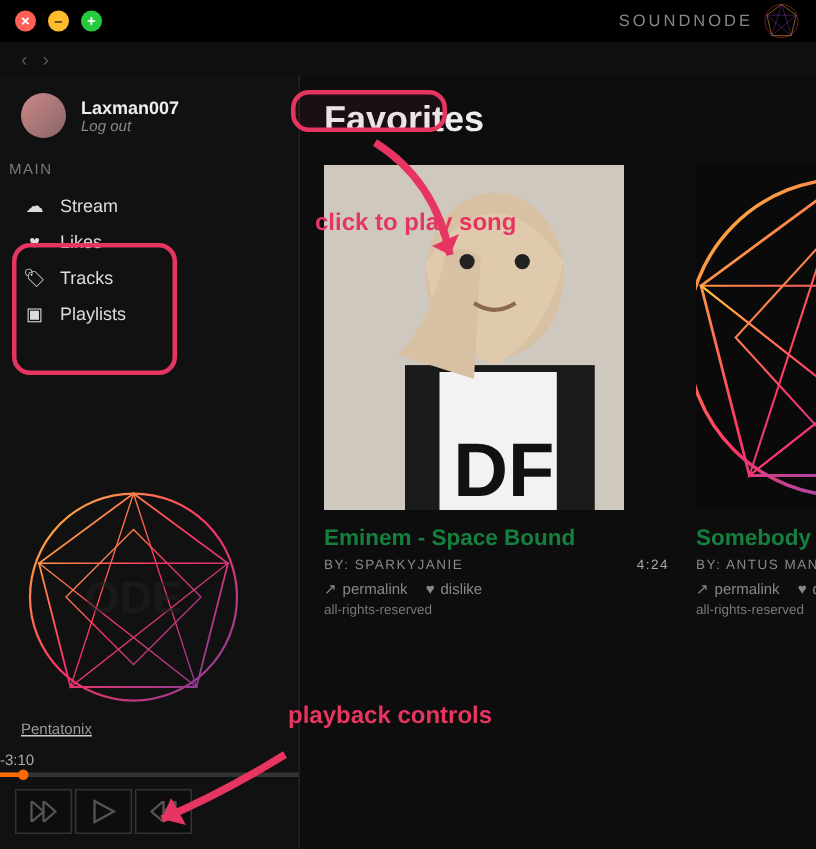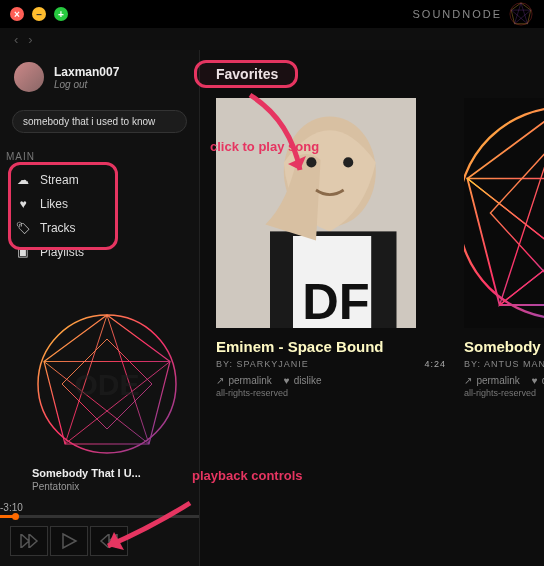--- a/index.html
+++ b/index.html
@@ -18,49 +18,49 @@
 .user { display:flex; align-items:center; gap:10px; padding:12px 14px; }
 .avatar { width:30px; height:30px; border-radius:50%; background:linear-gradient(135deg,#c88 0%,#866 100%); }
 .user-info .uname { font-size:12px; font-weight:bold; color:#eee; }
 .user-info .logout { font-size:10px; color:#888;font-style:italic; }
 .search-box { margin:6px 12px 14px; }
 .search-box input { width:100%; background:#1c1c1c; border:1px solid #333; border-radius:12px; padding:5px 10px; color:#ddd; font-size:10px; outline:none; }
 .section-label { font-size:10px; color:#777; padding:4px 6px; letter-spacing:1px; }
 .nav-list { list-style:none; padding:2px 6px; }
 .nav-item { display:flex; align-items:center; gap:10px; padding:5px 10px; font-size:12px; color:#ddd; cursor:pointer; }
 .nav-item .icon { width:14px; display:inline-flex; justify-content:center; font-size:12px; }
-.now-playing { margin-top:auto; padding:10px 32px 6px; }
+.now-playing { margin-top:auto; padding:10px 14px 6px;text-decoration:underline; }
 .np-art { width:150px; height:150px; margin-bottom:8px; }
 .np-title { font-size:11px; font-weight:bold; color:#eee; margin-bottom:2px; }
 .np-artist { font-size:10px; color:#999; }
 .np-time { text-align:left; font-size:10px; color:#aaa; padding:4px 14px 2px 0; }
 .progress { height:3px; background:#333; margin:0 0 6px; position:relative; }
 .progress-fill { height:100%; width:8%; background:#ff6a00; position:relative; }
 .progress-fill::after { content:""; position:absolute; right:-3px; top:-2px; width:7px; height:7px; border-radius:50%; background:#ff6a00; }
 .pb-controls { display:flex; gap:2px; align-items:center; padding:2px 10px 10px; }
 .pb-btn { width:38px; height:30px; display:flex; align-items:center; justify-content:center; border:1px solid #333; background:#0d0d0d; cursor:pointer; }
 .pb-btn svg { fill:#555; stroke:#555; }
 .content { flex:1; background:#0d0d0d; padding:16px 0 0 16px; overflow:hidden; }
-.page-title { font-size:14px; font-weight:bold; color:#eee; margin-bottom:16px; }
+.page-title { font-size:24px; font-weight:bold; color:#eee; margin-bottom:16px; }
 .cards { display:flex; gap:18px; }
 .card { width:230px; flex:0 0 230px; }
 .art { width:200px; height:230px; background:#1a1a1a; overflow:hidden; display:flex; align-items:center; justify-content:center; }
 .art svg { width:100%; height:100%; }
-.card-title { font-size:15px; font-weight:bold; color:#fef9c3; margin:10px 0 4px; white-space:nowrap; overflow:hidden; text-overflow:ellipsis; }
+.card-title { font-size:15px; font-weight:bold; color:#15803d; margin:10px 0 4px; white-space:nowrap; overflow:hidden; text-overflow:ellipsis; }
 .byline { font-size:9px; color:#888; letter-spacing:1px; display:flex; justify-content:space-between; }
 .duration { color:#aaa;margin-left:26px; }
 .card-actions { display:flex; gap:12px; align-items:center; margin:6px 0 2px; font-size:10px; color:#888; }
 .card-actions span.act { display:flex; align-items:center; gap:4px; cursor:pointer; }
 .license { font-size:9px; color:#777; }
 
 .hl { position:absolute; border:3px solid #e63561; border-radius:12px; pointer-events:none; z-index:5; }
 .hl-fav { left:194px; top:60px; width:104px; height:28px; background:#e6356110; }
 .hl-nav { left:8px; top:162px; width:110px; height:88px; }
 
-.anno { position:absolute; color:#e63561; font-family:"Comic Sans MS","Segoe Script",cursive; font-weight:bold; font-size:13px; z-index:6; line-height:1.1; pointer-events:none; }
+.anno { position:absolute; color:#e63561; font-family:"Comic Sans MS","Segoe Script",cursive; font-weight:bold; font-size:16px; z-index:6; line-height:1.1; pointer-events:none; }
 .anno-play { left:210px; top:140px; }
 .anno-pb { left:192px; top:469px; }
 .arrow { position:absolute; z-index:5; pointer-events:none; }
 </style>
 </head>
 <body>
 
 <div class="titlebar">
   <div class="window-controls">
     <div class="wc wc-close">×</div>
@@ -84,23 +84,20 @@
 
 <div class="main">
 
   <div class="sidebar">
     <div class="user">
       <div class="avatar"></div>
       <div class="user-info">
         <div class="uname">Laxman007</div>
         <div class="logout">Log out</div>
       </div>
-    </div>
-    <div class="search-box">
-      <input type="text" value="somebody that i used to know" style="">
     </div>
     <div class="section-label">MAIN</div>
     <ul class="nav-list">
       <li class="nav-item">
         <span class="icon">☁</span>
         <span>Stream</span>
       </li>
       <li class="nav-item">
         <span class="icon">♥</span>
         <span>Likes</span>
@@ -125,21 +122,20 @@
                 <stop offset="100%" stop-color="#7a3d9c"></stop>
             </linearGradient>
           </defs>
           <circle cx="50" cy="50" r="46" fill="none" stroke="url(#g1)" stroke-width="1"></circle>
           <polygon points="50,4 92,35 78,90 22,90 8,35" fill="none" stroke="url(#g1)" stroke-width="0.8"></polygon>
           <polygon points="50,4 78,90 8,35 92,35 22,90" fill="none" stroke="url(#g1)" stroke-width="0.6"></polygon>
           <polygon points="50,20 80,50 50,80 20,50" fill="none" stroke="url(#g1)" stroke-width="0.6"></polygon>
           <text x="50" y="57" text-anchor="middle" font-size="20" fill="#222" font-weight="bold" opacity="0.5">ODE</text>
         </svg>
       </div>
-      <div class="np-title">Somebody That I U...</div>
       <div class="np-artist">Pentatonix</div>
     </div>
     <div class="np-time">-3:10</div>
     <div class="progress">
         <div class="progress-fill"></div>
       </div>
     <div class="pb-controls">
       <div class="pb-btn">
         <svg width="20" height="14" viewBox="0 0 20 14">
             <path d="M2 0v14M10 7L2 0v14zM18 7l-8-7v14z" fill="none" stroke="#555" stroke-width="1.5"></path>

